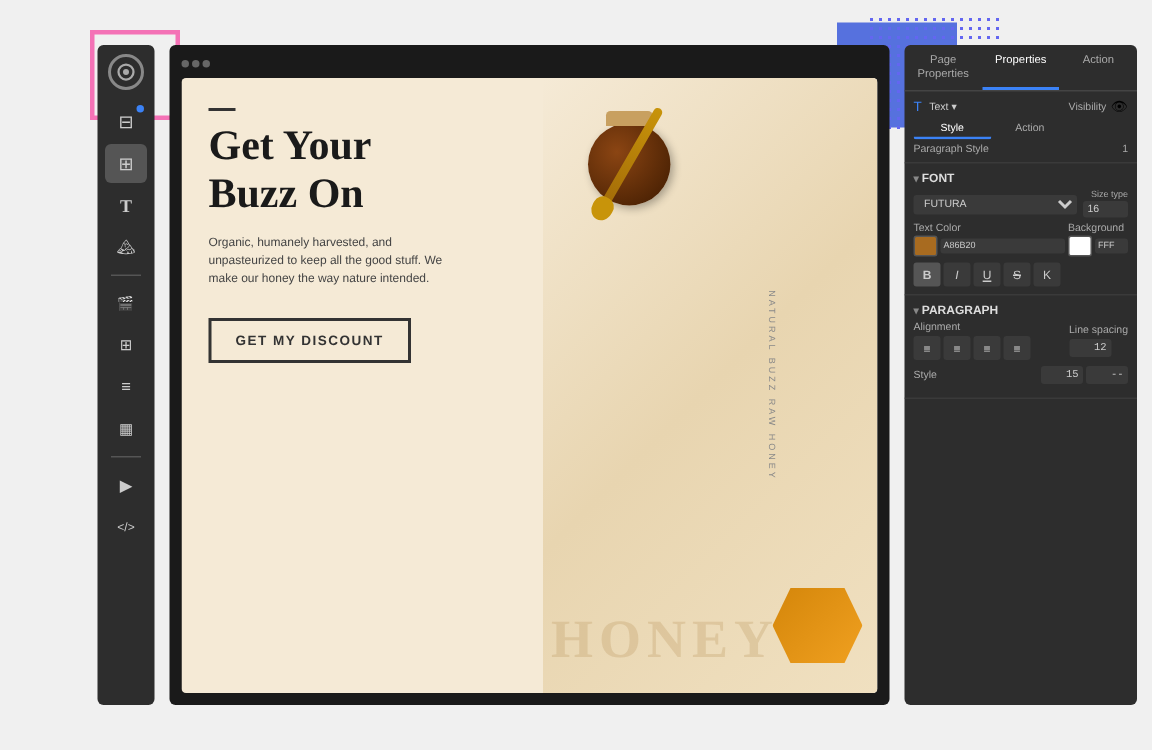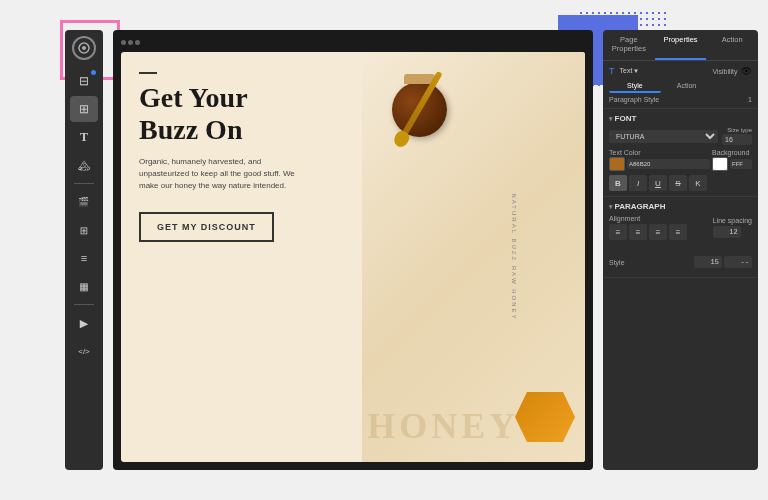--- a/index.html
+++ b/index.html
@@ -581,21 +581,21 @@
             <button class="align-btn">≡</button>
             <button class="align-btn">≡</button>
             <button class="align-btn">≡</button>
           </div>
         </div>
         <div style="display:flex;flex-direction:column;gap:2px;margin-left:4px;">
           <span class="panel-label">Line spacing</span>
           <input class="panel-number-input" type="text" value="12" style="">
         </div>
       </div>
-      <div class="panel-row" style="margin-top:16px;">
+      <div class="panel-row" style="margin-top:4px;">
         <span class="panel-label">Style</span>
         <div style="display:flex;gap:2px;">
           <input class="panel-number-input" type="text" value="15" style="">
           <input class="panel-number-input" type="text" value="--" style="">
         </div>
       </div>
     </div>
 
   </div>
 </div>

